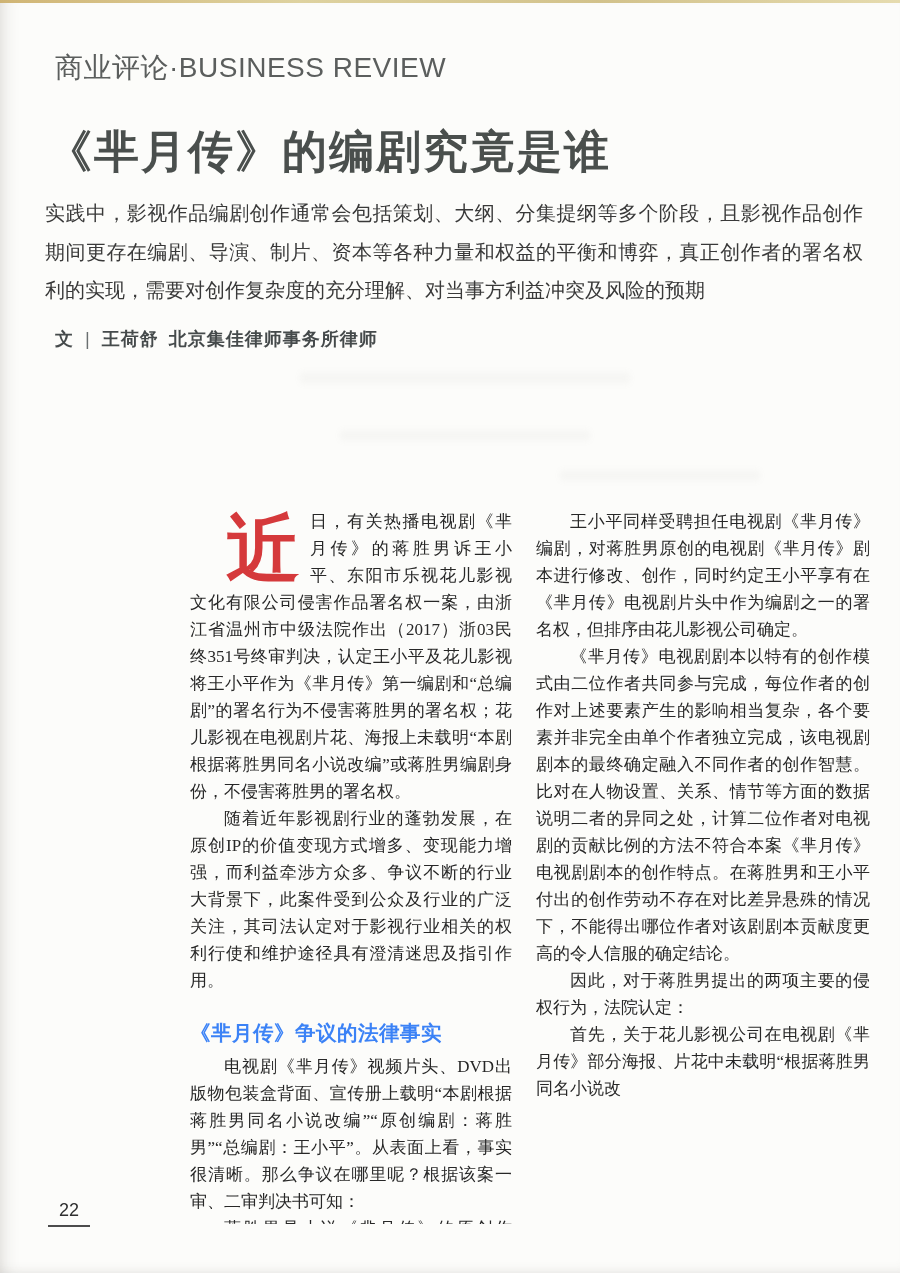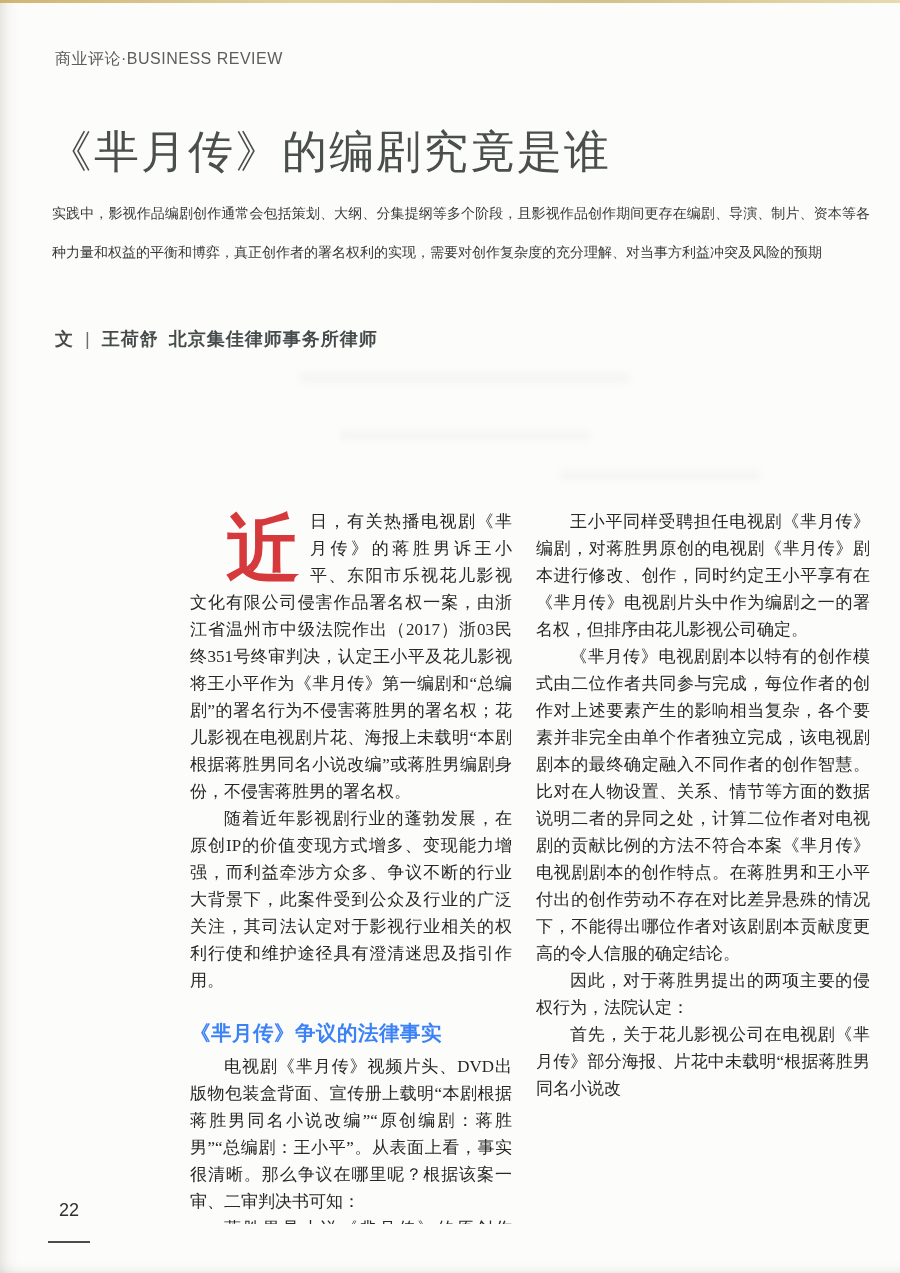--- a/index.html
+++ b/index.html
@@ -16,32 +16,32 @@
     box-shadow:inset 14px 0 18px -14px rgba(90,85,75,.25), inset 0 -10px 14px -12px rgba(90,85,75,.18);
   }
   .scan-top-edge {
     position:absolute; left:0; top:0; width:900px; height:3px;
     background:linear-gradient(90deg,#c9a95e,#d9cb90,#cbb878,#e2d6a2);
     opacity:.85;
   }
   .magazine-header {
     position:absolute; left:55px; top:49px;
     font-family:"Liberation Sans", sans-serif;
-    font-size:16px; color:#5b5e5d; letter-spacing:.5px;
+    font-size:28px; color:#5b5e5d; letter-spacing:.5px;
   }
   .article-title {
     position:absolute; left:47px; top:122px;
     font-family:"Liberation Sans", sans-serif;
-    font-size:45px; font-weight:400; color:#4a4f4d;
+    font-size:45px; font-weight:700; color:#4a4f4d;
     letter-spacing:2px;
   }
   .article-subtitle {
-    position:absolute; left:52px; top:194px; width:818px;
+    position:absolute; left:45px; top:194px; width:818px;
     font-family:"Liberation Sans", sans-serif;
-    font-size:14px; line-height:38.5px; color:#393939;
+    font-size:20px; line-height:38.5px; color:#393939;
     text-align:justify;
   }
   .byline {
     position:absolute; left:55px; top:327px;
     font-size:18px; font-weight:bold; color:#454a4b;
     letter-spacing:1px;
     font-family:Liberation Mono, monospace;
   }
   .byline .sep { padding:0 8px; font-weight:normal; color:#6a6f70; }
   .byline .affil { margin-left:10px; }
@@ -69,21 +69,21 @@
   .section-heading {
     font-family:"Liberation Sans", sans-serif;
     font-size:20.5px; font-weight:bold; color:#3b82f6;
     margin:25px 0 7px 0; text-indent:0; letter-spacing:.5px;
   }
   .page-number {
     position:absolute; left:48px; top:1200px;
     width:42px; text-align:center;
     font-family:"Liberation Sans", sans-serif;
     font-size:18px; color:#2f2f2f;
-    border-bottom:2px solid #4c4c4c; padding-bottom:20px;
+    border-bottom:2px solid #4c4c4c; padding-bottom:4px;
   }
 </style>
 </head>
 <body>
 
 <div class="page">
 
   <div class="scan-top-edge"></div>
 
   <div class="magazine-header">商业评论·BUSINESS REVIEW</div>

